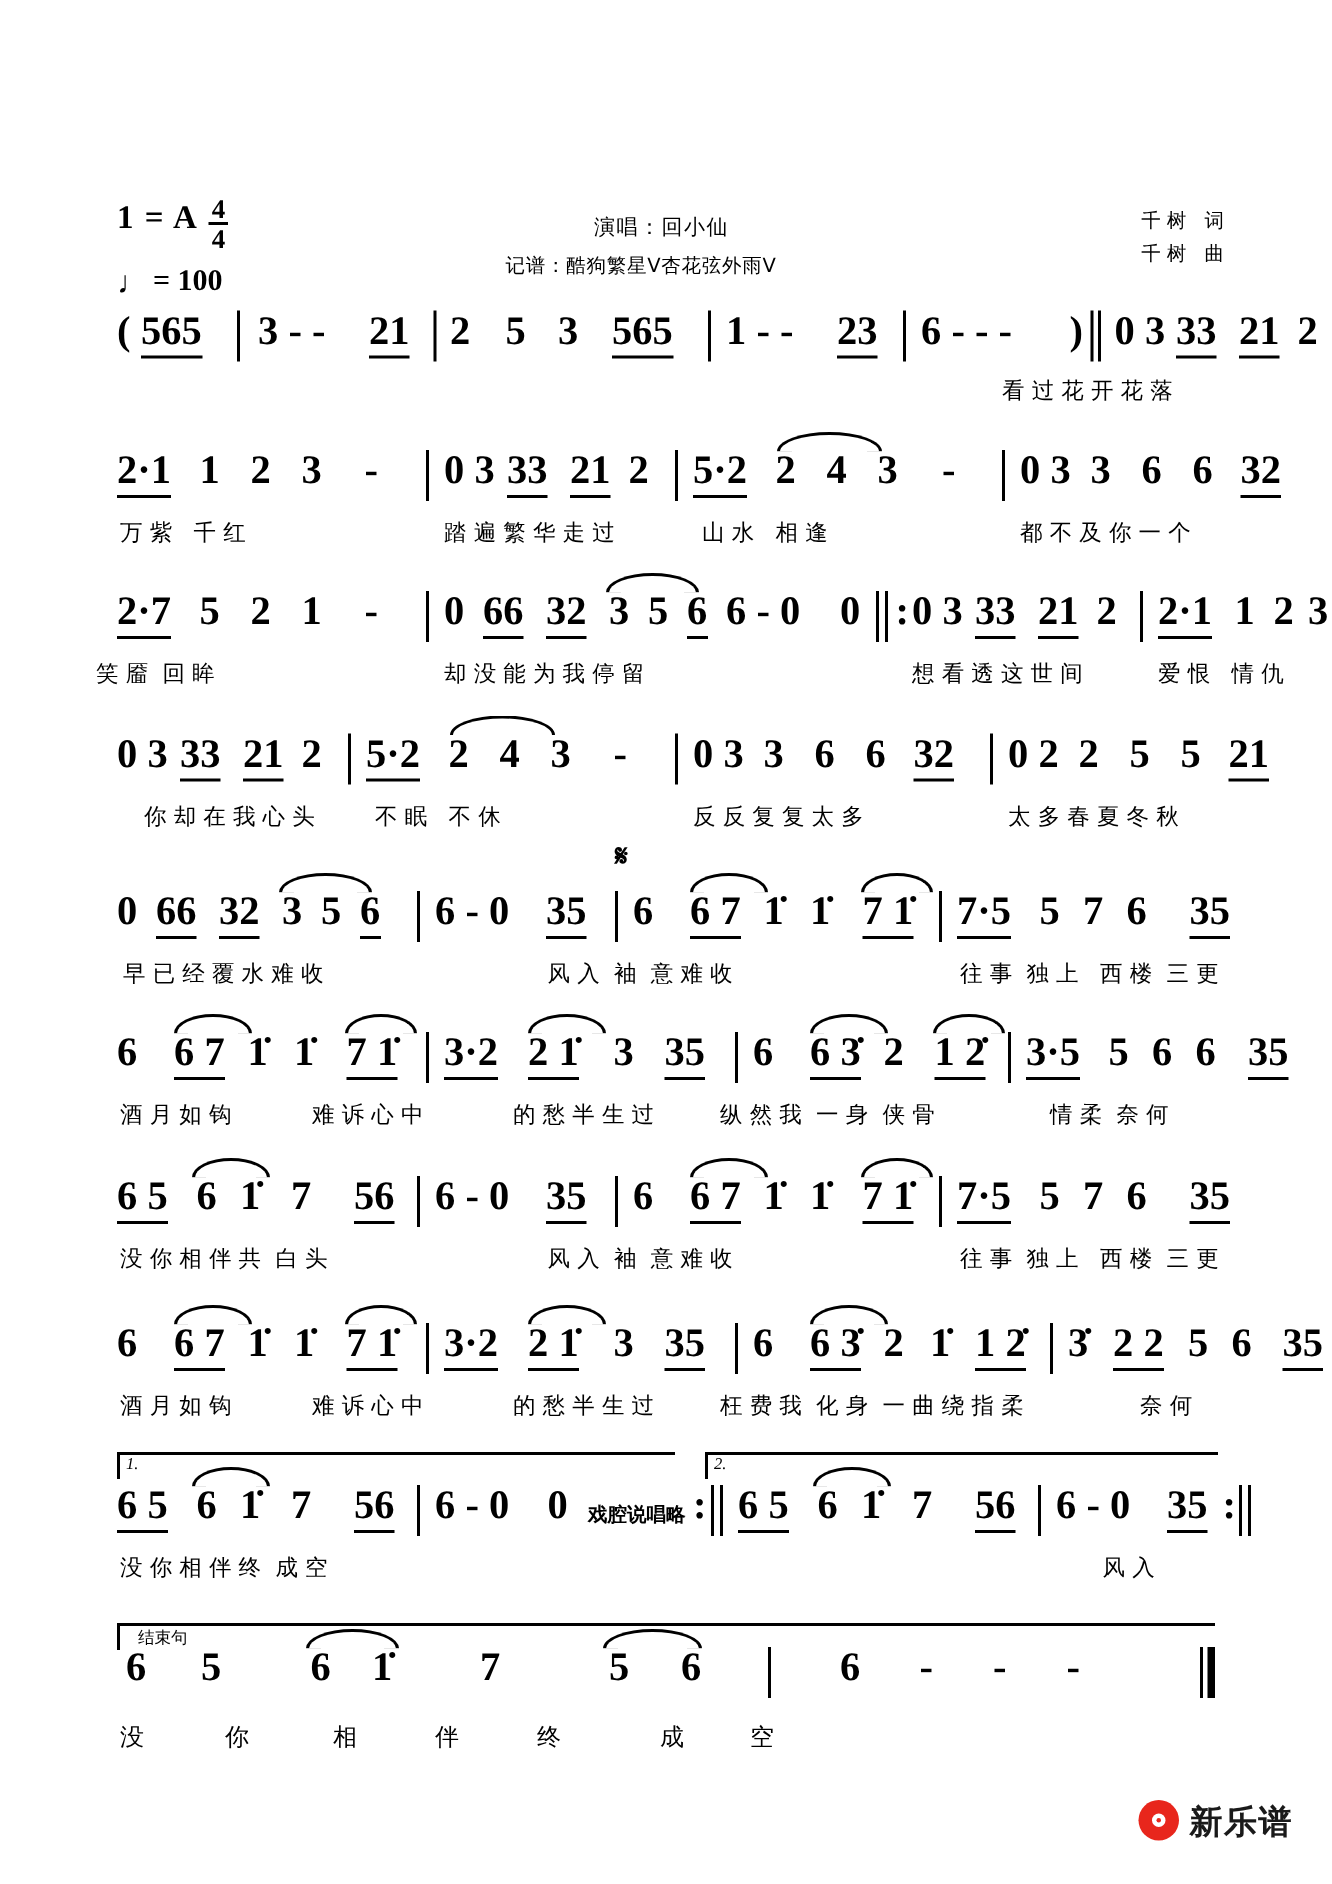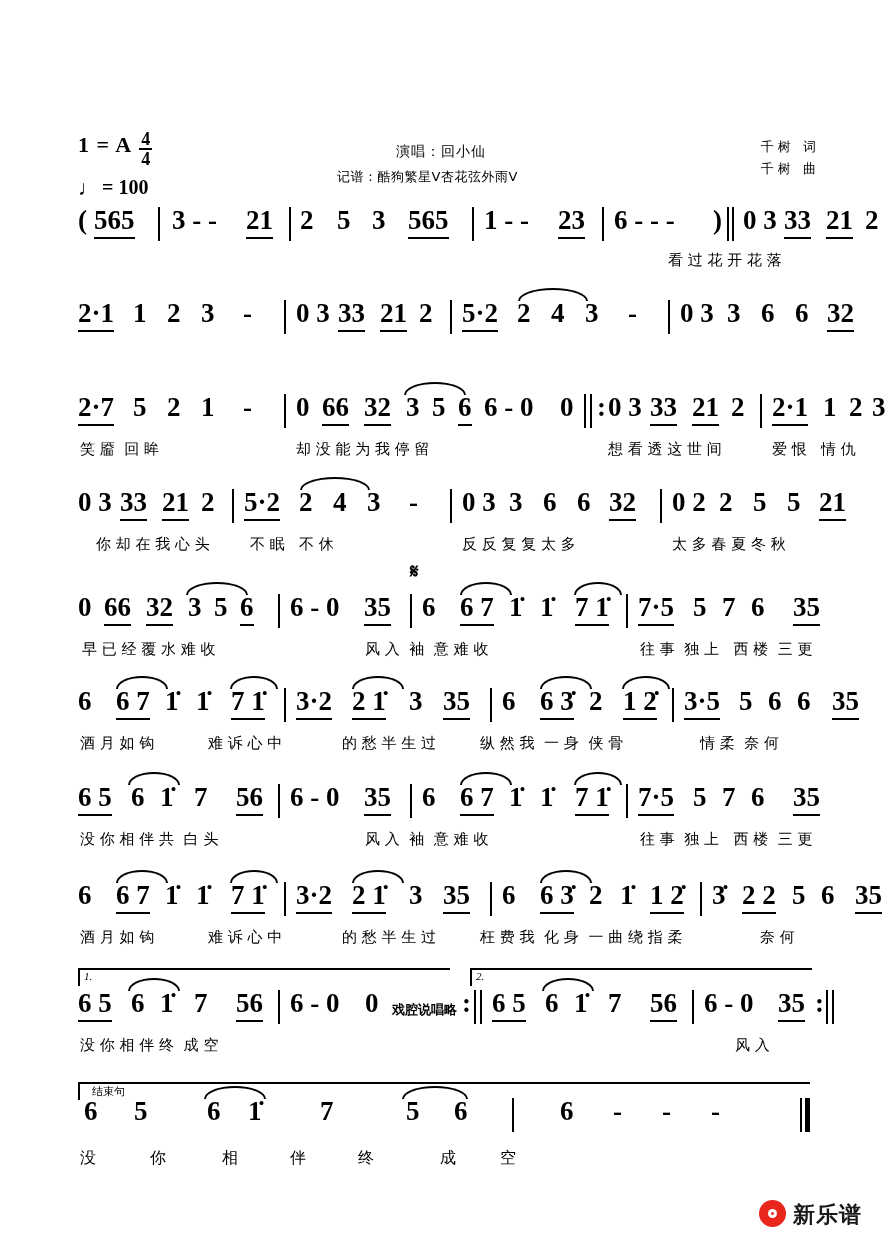--- a/index.html
+++ b/index.html
@@ -165,20 +165,26 @@
       <span class="n" style="left:551px">4</span>
       <span class="n" style="left:585px">3</span>
       <span class="n" style="left:628px">-</span>
       <span class="bar" style="left:668px"></span>
       <span class="n" style="left:680px">0 3</span>
       <span class="n" style="left:727px">3</span>
       <span class="n" style="left:761px">6</span>
       <span class="n" style="left:795px">6</span>
       <span class="n ul1" style="left:827px">32</span>
       <span class="slur" style="left:518px;top:-10px;width:66px"></span>
+    </div>
+    <div class="lyr" style="margin-top:4px">
+      <span class="l" style="left:80px">万 紫   千 红</span>
+      <span class="l" style="left:296px">踏 遍 繁 华 走 过</span>
+      <span class="l" style="left:468px">山 水   相 逢</span>
+      <span class="l" style="left:680px">都 不 及 你 一 个</span>
     </div>
   </div>
 
   <div class="row" style="top:392px">
     <div class="notes">
       <span class="n ul1" style="left:78px">2·7</span>
       <span class="n" style="left:133px">5</span>
       <span class="n" style="left:167px">2</span>
       <span class="n" style="left:201px">1</span>
       <span class="n" style="left:243px">-</span>
@@ -198,21 +204,21 @@
       <span class="n ul1" style="left:692px">21</span>
       <span class="n" style="left:731px">2</span>
       <span class="bar" style="left:760px"></span>
       <span class="n ul1" style="left:772px">2·1</span>
       <span class="n" style="left:823px">1</span>
       <span class="n" style="left:849px">2</span>
       <span class="n" style="left:872px">3</span>
       <span class="slur" style="left:404px;top:-10px;width:58px"></span>
     </div>
     <div class="lyr" style="margin-top:4px">
-      <span class="l" style="left:80px">笑 靥  回 眸</span>
+      <span class="l" style="left:64px">笑 靥  回 眸</span>
       <span class="l" style="left:296px">却 没 能 为 我 停 留</span>
       <span class="l" style="left:608px">想 看 透 这 世 间</span>
       <span class="l" style="left:772px">爱 恨   情 仇</span>
     </div>
   </div>
 
   <div class="row" style="top:487px">
     <div class="notes">
       <span class="n" style="left:78px">0 3</span>
       <span class="n ul1" style="left:120px">33</span>

